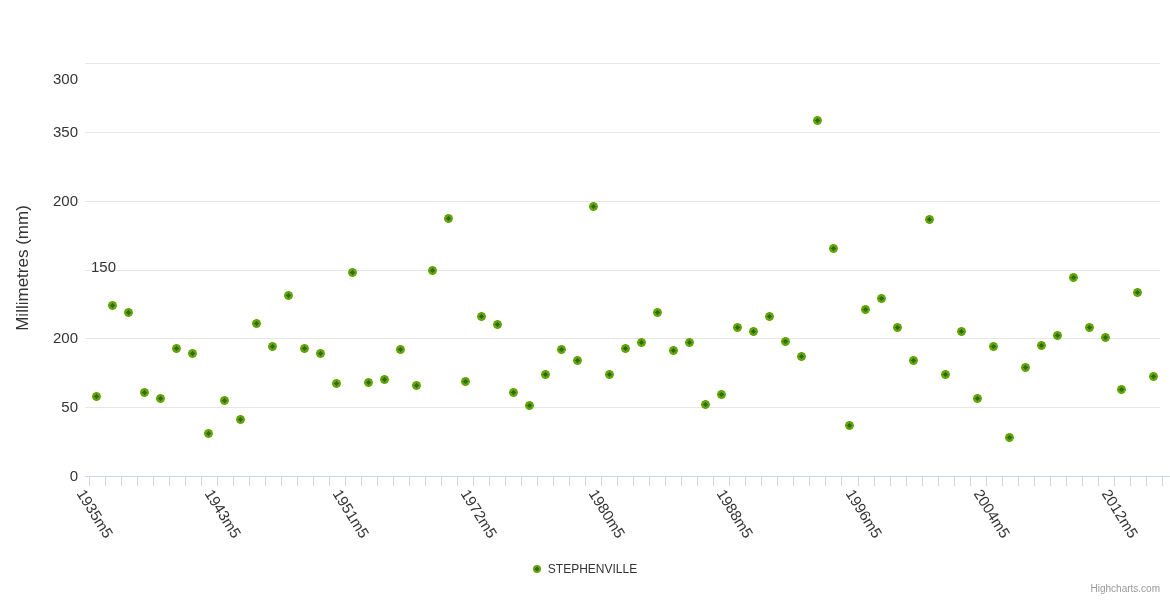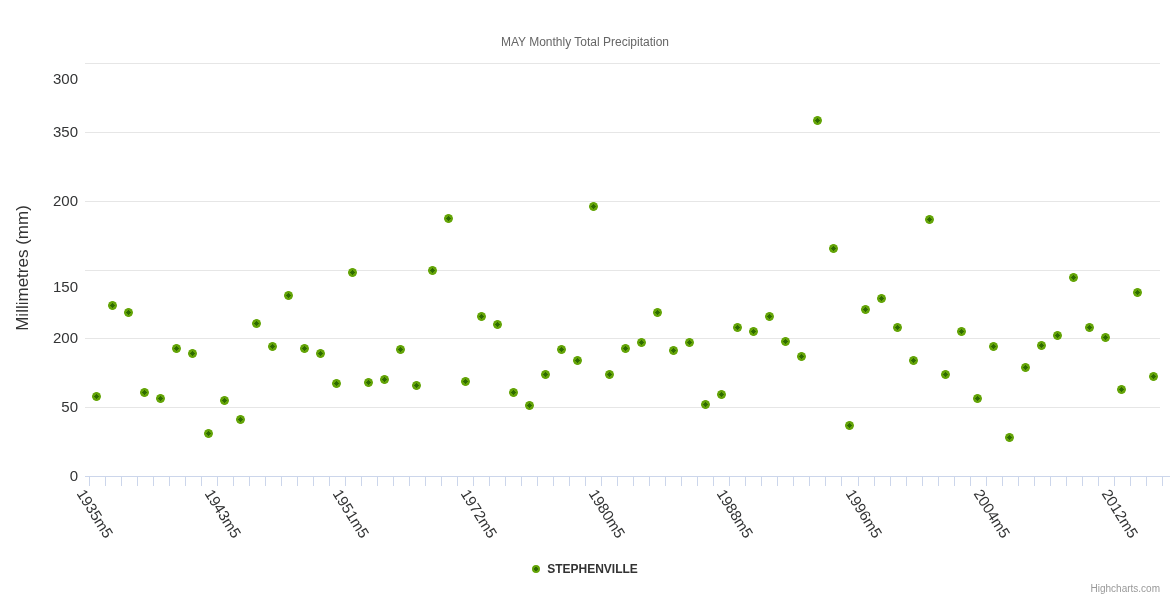--- a/index.html
+++ b/index.html
@@ -15,39 +15,38 @@
   .axis-line { position:absolute; left:85px; width:1085px; height:1px; background:#ccd6eb; top:476px; }
   .x-tick { position:absolute; width:1px; height:9px; background:#ccd6eb; top:477px; }
   .y-label { position:absolute; left:0; width:78px; text-align:right;
              font-size:15px; color:#333435; line-height:18px; }
   .x-label { position:absolute; font-size:15px; color:#333435; white-space:nowrap;
              transform:rotate(58deg); transform-origin:0 0; }
   .point { position:absolute; width:9px; height:9px; border-radius:50%; }
   .legend { position:absolute; top:562px; left:0; width:100%; display:flex;
             justify-content:center; align-items:center; gap:7px; }
   .legend-dot { width:8px; height:8px; border-radius:50%; }
-  .legend-label { font-size:12px; font-weight:bold; color:#333333; }
+  .legend-label { font-size:12px; font-weight:normal; color:#333333; }
   .credits { position:absolute; right:10px; top:583px; font-size:10px; color:#999999; }
 </style>
 </head>
 <body>
 
 <div class="chart">
-  <div class="chart-subtitle">MAY Monthly Total Precipitation</div>
   <div class="y-title">Millimetres (mm)</div>
 
   <div id="plot">
       <div class="gridline" style="top: 476px;"></div>
       <div class="y-label" style="top: 467px;">0</div>
       <div class="gridline" style="top: 407.167px;"></div>
       <div class="y-label" style="top: 398.167px;">50</div>
       <div class="gridline" style="top: 338.333px;"></div>
       <div class="y-label" style="top: 329.333px;">200</div>
       <div class="gridline" style="top: 269.5px;"></div>
-      <div class="y-label" style="top: 278px;">150</div>
+      <div class="y-label" style="top: 258px; margin-left: 38px;">150</div>
       <div class="gridline" style="top: 200.667px;"></div>
       <div class="y-label" style="top: 191.667px;">200</div>
       <div class="gridline" style="top: 131.833px;"></div>
       <div class="y-label" style="top: 122.833px;">350</div>
       <div class="gridline" style="top: 63px;"></div>
       <div class="y-label" style="top: 70px;">300</div>
       <div class="axis-line"></div>
       <div class="x-tick" style="left: 88.5px;"></div>
       <div class="x-tick" style="left: 104.5px;"></div>
       <div class="x-tick" style="left: 120.5px;"></div>

